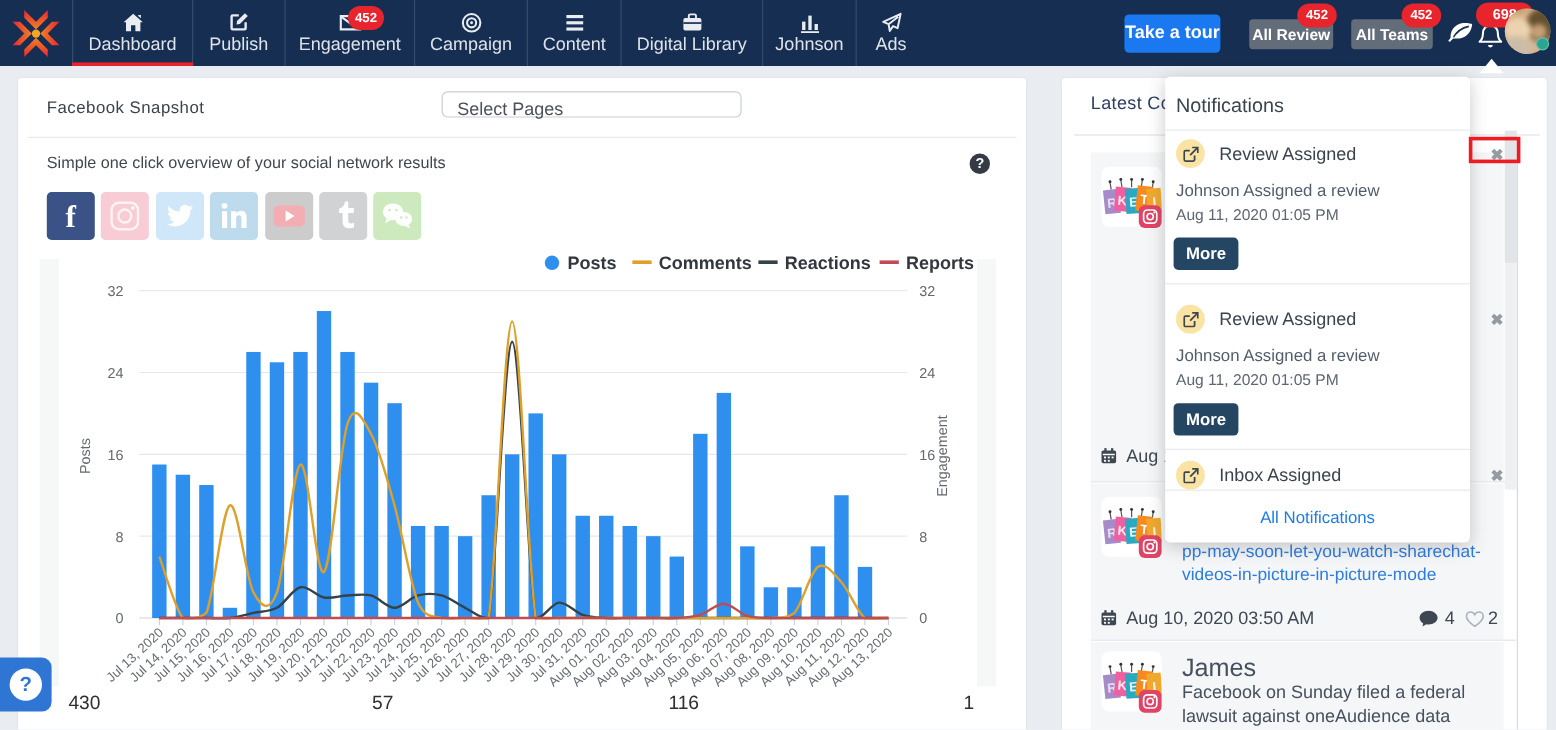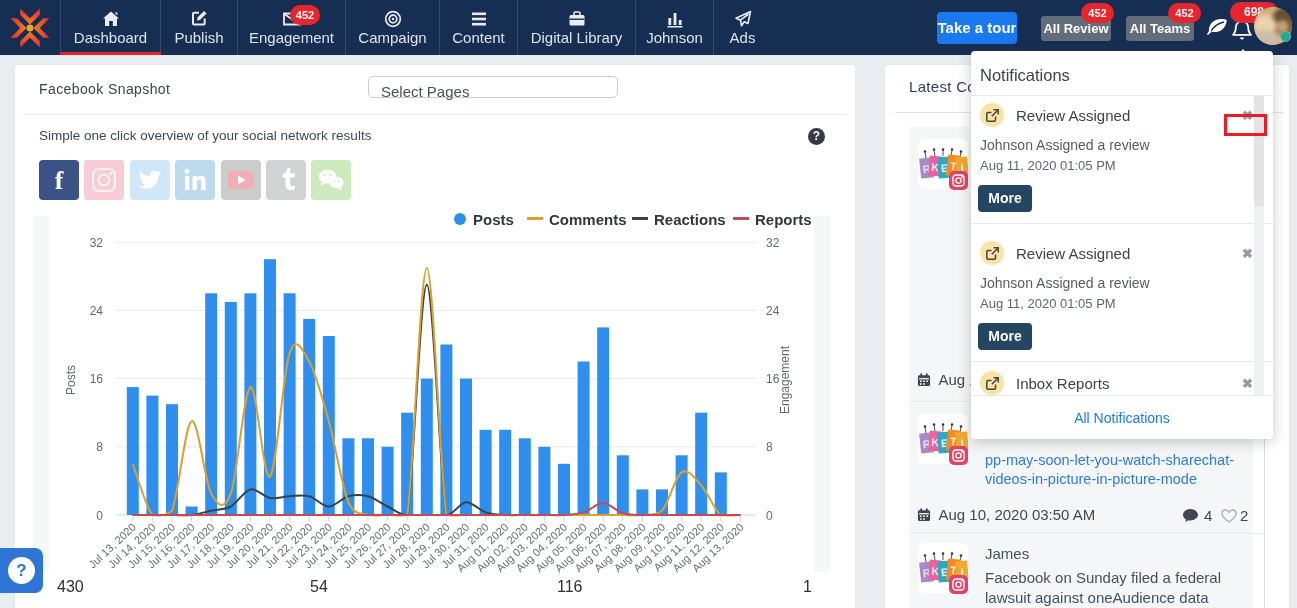--- a/index.html
+++ b/index.html
@@ -9,21 +9,21 @@
 .nav{position:absolute;left:0;top:0;width:1297px;height:55px;background:#152e52}
 .nit{position:absolute;top:0;height:55px;border-left:1px solid rgba(255,255,255,.14);
   text-align:center;color:#dfe3e9;font-size:15px}
 .nit .lbl{position:absolute;left:0;right:0;top:29px}
 .nit svg{position:absolute;top:9px;left:50%;transform:translateX(-50%)}
 .badge{position:absolute;background:#e8242c;color:#fff;font-weight:bold;border-radius:10px;
   text-align:center}
 
 .card{position:absolute;background:#fff;border-radius:3px;box-shadow:0 0 2px rgba(0,0,0,.08)}
 
-.panel{position:absolute;left:971px;top:51px;width:302px;height:388px;background:#fff;
+.panel{position:absolute;left:971px;top:64px;width:254px;height:388px;background:#fff;
   border-radius:4px;box-shadow:0 3px 14px rgba(60,64,70,.28);z-index:30}
 .nt{font-size:15px;color:#3a434e}
 .icirc{position:absolute;width:24px;height:24px;border-radius:50%;background:#fbe3a4}
 .morebtn{position:absolute;width:54px;height:27px;background:#254663;border-radius:4px;
   color:#fff;font-weight:bold;font-size:14px;text-align:center;line-height:27px}
 .xx{position:absolute;color:#949ba3;font-weight:bold;font-size:13px}
 .hr{position:absolute;height:1px;background:#e7e9eb;left:0;right:0}
 </style></head>
 <body>
 <div class="nav">
@@ -305,21 +305,21 @@
 <text transform="translate(592.2,320.0) rotate(-43)" text-anchor="end" font-size="11" fill="#666c74">Aug 06, 2020</text>
 <text transform="translate(611.8,320.0) rotate(-43)" text-anchor="end" font-size="11" fill="#666c74">Aug 07, 2020</text>
 <text transform="translate(631.4,320.0) rotate(-43)" text-anchor="end" font-size="11" fill="#666c74">Aug 08, 2020</text>
 <text transform="translate(651.0,320.0) rotate(-43)" text-anchor="end" font-size="11" fill="#666c74">Aug 09, 2020</text>
 <text transform="translate(670.6,320.0) rotate(-43)" text-anchor="end" font-size="11" fill="#666c74">Aug 10, 2020</text>
 <text transform="translate(690.2,320.0) rotate(-43)" text-anchor="end" font-size="11" fill="#666c74">Aug 11, 2020</text>
 <text transform="translate(709.8,320.0) rotate(-43)" text-anchor="end" font-size="11" fill="#666c74">Aug 12, 2020</text>
 <text transform="translate(729.4,320.0) rotate(-43)" text-anchor="end" font-size="11" fill="#666c74">Aug 13, 2020</text>
 </svg>
 <div class="abs" style="left:42px;top:513px;font-size:16px;color:#2f2f2f">430</div>
-<div class="abs" style="left:295px;top:513px;font-size:16px;color:#2f2f2f">54</div>
+<div class="abs" style="left:295px;top:513px;font-size:16px;color:#2f2f2f">57</div>
 <div class="abs" style="left:542px;top:513px;font-size:16px;color:#2f2f2f">116</div>
 <div class="abs" style="left:788px;top:513px;font-size:16px;color:#2f2f2f">1</div>
 </div>
 <div class="card" style="left:885px;top:65px;width:404px;height:560px">
 <div class="abs" style="left:24px;top:13px;font-size:15px;color:#2c3e5f;letter-spacing:.3px">Latest Content</div>
 <div class="hr" style="top:47px;left:10px;right:6px;background:#dfe3e8"></div>
 <div class="abs" style="left:24px;top:62px;width:344px;height:274px;background:#f5f6f7"></div>
 <div class="abs" style="left:24px;top:338px;width:344px;height:130px;background:#f5f6f7"></div>
 <div class="abs" style="left:24px;top:470px;width:344px;height:90px;background:#f5f6f7"></div>
 <div class="abs" style="left:379px;top:62px;width:1px;height:498px;background:#d7dbe0"></div>
@@ -494,21 +494,21 @@
 </svg>
 <div class="abs" style="left:31px;top:32px;width:19px;height:19px;border-radius:5px;background:#e04365">
 <svg width="19" height="19" viewBox="0 0 19 19">
           <g stroke="#fff" stroke-width="1.4" fill="none">
             <rect x="4" y="4" width="11" height="11" rx="3.2"></rect>
             <circle cx="9.5" cy="9.5" r="2.6"></circle>
             <circle cx="13" cy="6" r=".9" fill="#fff" stroke="none"></circle>
           </g>
         </svg>
 </div></div>
-<div class="abs" style="left:100px;top:480px;font-size:15px;color:#46505e">James</div>
+<div class="abs" style="left:100px;top:480px;font-size:21px;color:#46505e">James</div>
 <div class="abs" style="left:100px;top:503px;width:255px;font-size:15px;color:#46505e;line-height:20px">Facebook on Sunday filed a federal lawsuit against oneAudience data</div>
 </div>
 <div class="panel">
 <div class="abs" style="left:9px;top:15px;font-size:16.5px;color:#3b434c">Notifications</div>
 <div class="hr" style="top:44px"></div>
 <div class="icirc" style="left:9px;top:52px">
       <svg width="13" height="13" viewBox="0 0 13 13" style="position:absolute;left:5.5px;top:5.5px">
         <g stroke="#3c4650" stroke-width="1.5" fill="none">
           <path d="M9.5 7.5 V11 a1.2 1.2 0 0 1-1.2 1.2 H2 A1.2 1.2 0 0 1 .8 11 V4.7 A1.2 1.2 0 0 1 2 3.5 H5.5"></path>
           <path d="M7.5 .8 H12.2 V5.5"></path>
@@ -539,21 +539,21 @@
 <div class="hr" style="top:310px"></div>
 <div class="icirc" style="left:9px;top:320px">
       <svg width="13" height="13" viewBox="0 0 13 13" style="position:absolute;left:5.5px;top:5.5px">
         <g stroke="#3c4650" stroke-width="1.5" fill="none">
           <path d="M9.5 7.5 V11 a1.2 1.2 0 0 1-1.2 1.2 H2 A1.2 1.2 0 0 1 .8 11 V4.7 A1.2 1.2 0 0 1 2 3.5 H5.5"></path>
           <path d="M7.5 .8 H12.2 V5.5"></path>
           <path d="M5.8 7.2 L11.8 1.2"></path>
         </g>
       </svg>
     </div>
-<div class="abs nt" style="left:45px;top:324px">Inbox Reports</div>
+<div class="abs nt" style="left:45px;top:324px">Inbox Assigned</div>
 <div class="xx" style="left:271px;top:325px">✖</div>
 <div class="hr" style="top:344px"></div>
 <div class="abs" style="left:283px;top:45px;width:10px;height:299px;background:#eef0f2"></div>
 <div class="abs" style="left:283px;top:45px;width:10px;height:110px;background:#e2e5e8"></div>
 <div class="abs" style="left:0;right:0;top:359px;text-align:center;font-size:14px;color:#1e7ce2">All Notifications</div>
 </div>
 <div class="abs" style="left:1233px;top:49px;width:0;height:0;border-left:10px solid transparent;border-right:10px solid transparent;border-bottom:12px solid #fff;z-index:31"></div>
 <div class="abs" style="left:1224px;top:114px;width:43px;height:22px;border:3px solid #ee1b22;z-index:32"></div>
 <div class="abs" style="left:0;top:548px;width:43px;height:45px;background:#2f76d4;border-radius:0 8px 8px 0;z-index:40">
 <div class="abs" style="left:8px;top:9px;width:27px;height:27px;border-radius:50%;background:#fff;color:#2f76d4;font-size:17px;font-weight:bold;text-align:center;line-height:27px">?</div>

